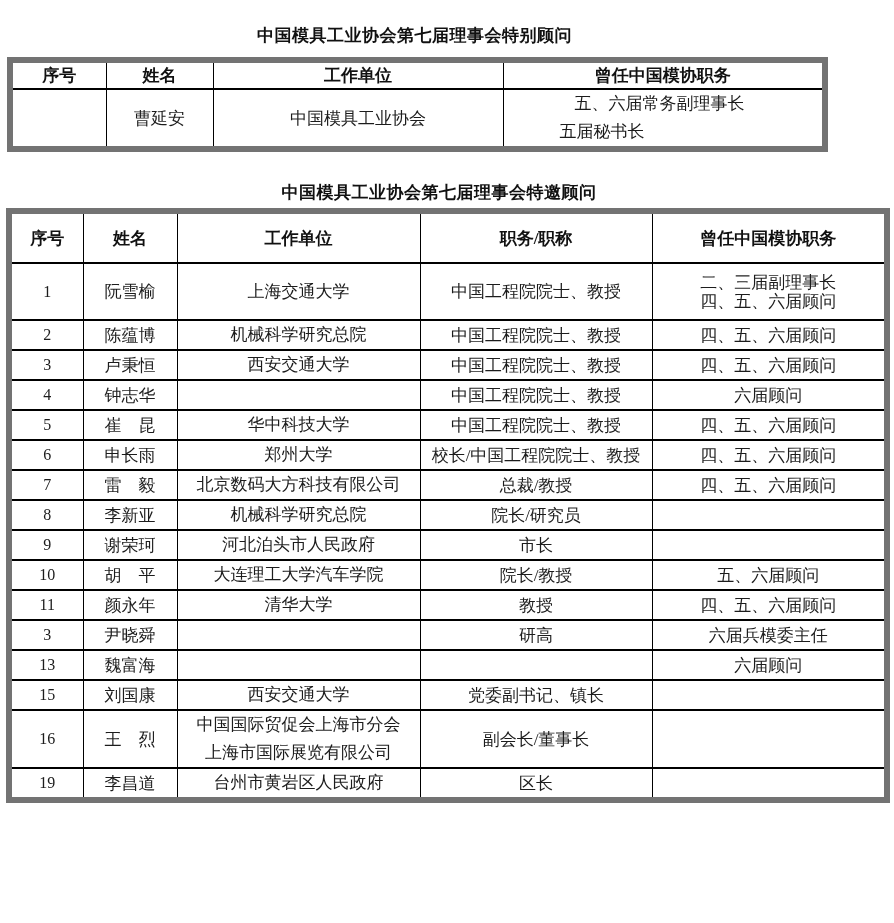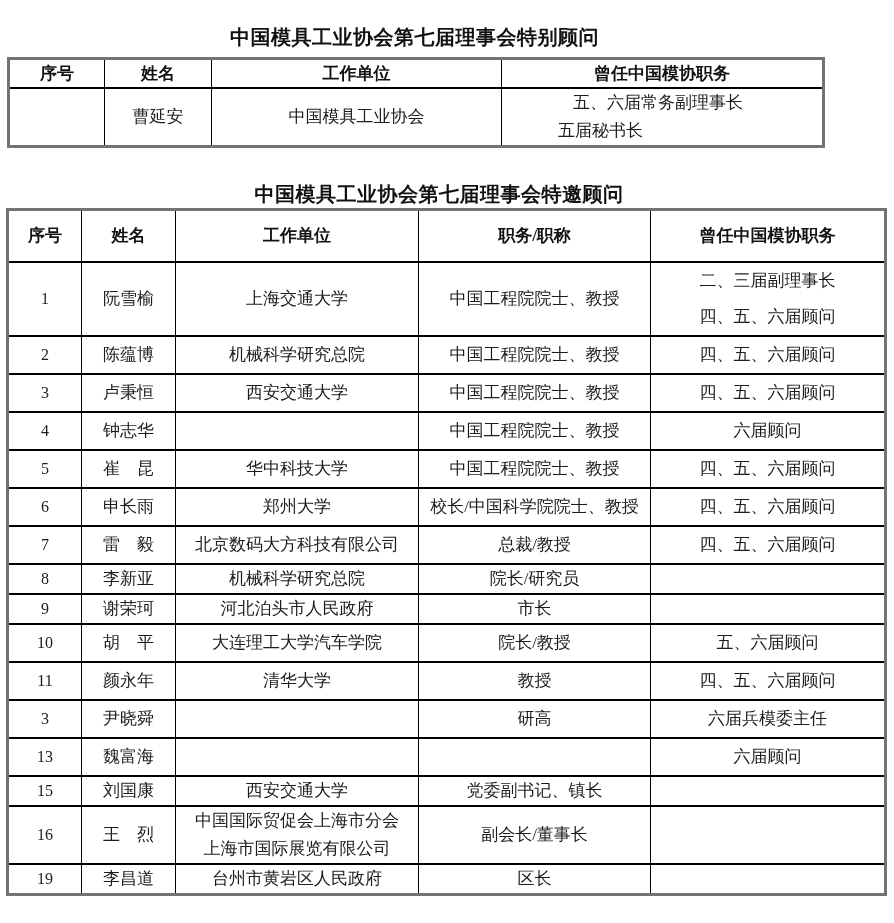--- a/index.html
+++ b/index.html
@@ -4,45 +4,45 @@
 <style>
   html,body{margin:0;padding:0;}
   body{
     width:894px;height:923px;position:relative;
     background:#ffffff;color:#1c1c1c;
     font-family:"Liberation Serif","DejaVu Serif",serif;
     font-size:17px;
   }
   .doc-title{
     position:absolute;text-align:center;
-    font-weight:bold;font-size:20px;letter-spacing:0.5px;color:#111;
+    font-weight:bold;font-size:17px;letter-spacing:0.5px;color:#111;
   }
   #title1{top:24px;left:7px;width:815px;}
   #title2{top:181px;left:0;width:878px;}
   table{
     position:absolute;border-collapse:collapse;table-layout:fixed;
-    border:3px solid #737373;
+    border:6px solid #737373;
     padding-left:39px;
   }
   #table1{top:57px;left:7px;width:815px;}
   #table2{top:208px;left:6px;width:878px;}
   th,td{
     border-left:1px solid #000;border-right:1px solid #000;
     border-top:2px solid #000;border-bottom:2px solid #000;
     padding:0 4px;text-align:center;vertical-align:middle;
     font-weight:normal;overflow:hidden;
   }
   th{font-weight:bold;font-size:17px;color:#111;}
   .h-t1{height:29px;}
   .r-t1{height:55px;}
   .h-t2{height:52px;}
   .r1{height:30px;}
   .r2{height:57px;}
   .ml{white-space:pre-line;line-height:28px;}
-  .prior{padding:0 8px;line-height:36px;}
+  .prior{padding:0 8px;line-height:19px;}
   .seq{font-size:16px;}
   
   .role-cell{text-align:left;padding-left:56px;line-height:28px;border-radius:19px;}
   .role-line-1{padding-left:15px;}
 </style>
 </head>
 <body>
 
 <div id="title1" class="doc-title">中国模具工业协会第七届理事会特别顾问</div>
 
@@ -124,21 +124,21 @@
     <td class="seq">5</td>
     <td>崔　昆</td>
     <td class="ml">华中科技大学</td>
     <td>中国工程院院士、教授</td>
     <td class="ml prior">四、五、六届顾问</td>
   </tr>
   <tr class="r1">
     <td class="seq">6</td>
     <td>申长雨</td>
     <td class="ml">郑州大学</td>
-    <td>校长/中国科学院院士、教授</td>
+    <td>校长/中国工程院院士、教授</td>
     <td class="ml prior">四、五、六届顾问</td>
   </tr>
   <tr class="r1">
     <td class="seq">7</td>
     <td>雷　毅</td>
     <td class="ml">北京数码大方科技有限公司</td>
     <td>总裁/教授</td>
     <td class="ml prior">四、五、六届顾问</td>
   </tr>
   <tr class="r1">

